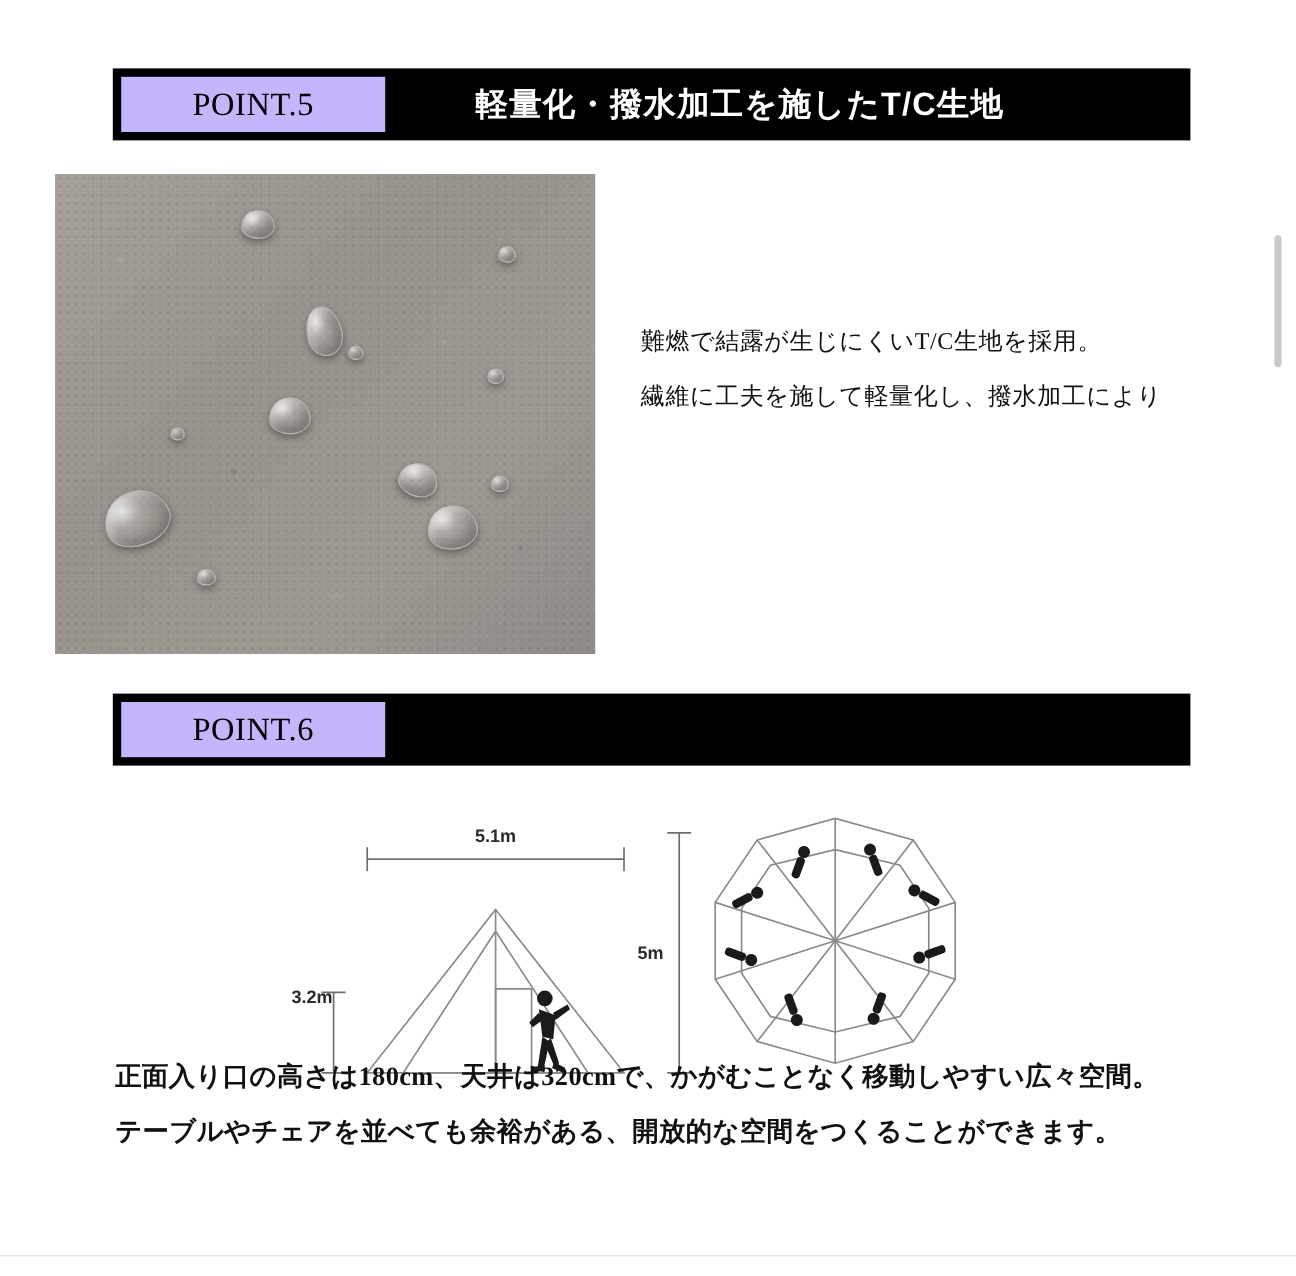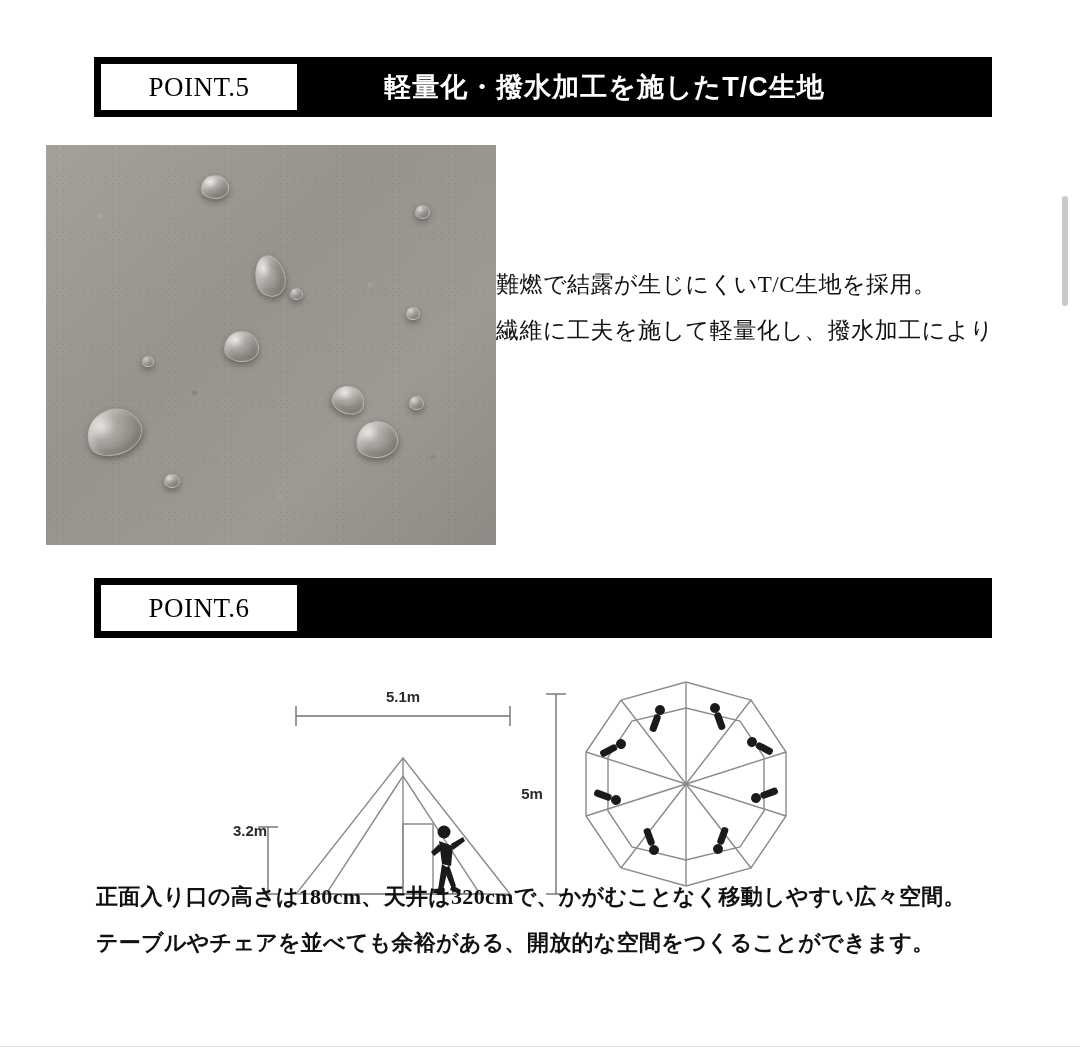--- a/index.html
+++ b/index.html
@@ -25,24 +25,24 @@
 
   
   .point-banner {
     position: absolute;
     height: 60px;
     background: #000000;
     display: flex;
     align-items: center;
   }
   .point-tag {
-    width: 196px;
+    width: 220px;
     height: 46px;
     margin-left: 7px;
-    background: #ffffff;
+    background: #c4b5fd;
     color: #000000;
     display: flex;
     align-items: center;
     justify-content: center;
     font-size: 27px;
     letter-spacing: 0.5px;
     font-family: "Liberation Serif", "DejaVu Serif", serif;
   }
   .point-title {
     flex: 1;
@@ -95,34 +95,34 @@
       radial-gradient(ellipse at 32% 28%, rgba(255,255,255,0.75) 0%, rgba(255,255,255,0.18) 30%, rgba(160,155,150,0.18) 55%, rgba(120,115,110,0.25) 100%);
     box-shadow:
       0 3px 6px rgba(40,38,35,0.45),
       inset -3px -4px 8px rgba(70,66,62,0.35),
       inset 3px 4px 7px rgba(255,255,255,0.45);
     border: 1px solid rgba(255,255,255,0.25);
   }
 
   .fabric-text {
     position: absolute;
-    left: 496px;
+    left: 534px;
     top: 262px;
     width: 540px;
-    font-size: 23px;
+    font-size: 20px;
     line-height: 46px;
     letter-spacing: 0.5px;
   }
 
   
   #banner6 { left: 94px; top: 578px; width: 898px; }
 
   .diagram {
     position: absolute;
-    left: 220px;
+    left: 230px;
     top: 672px;
     width: 620px;
     height: 245px;
   }
 
   .size-text {
     position: absolute;
     left: 96px;
     top: 874px;
     width: 900px;

